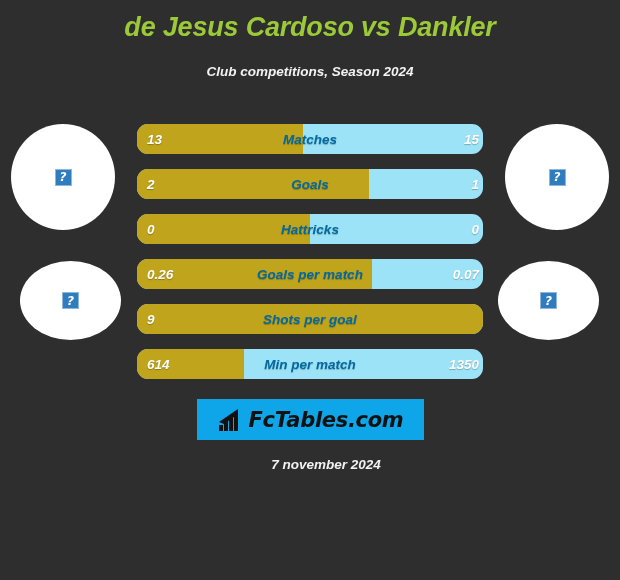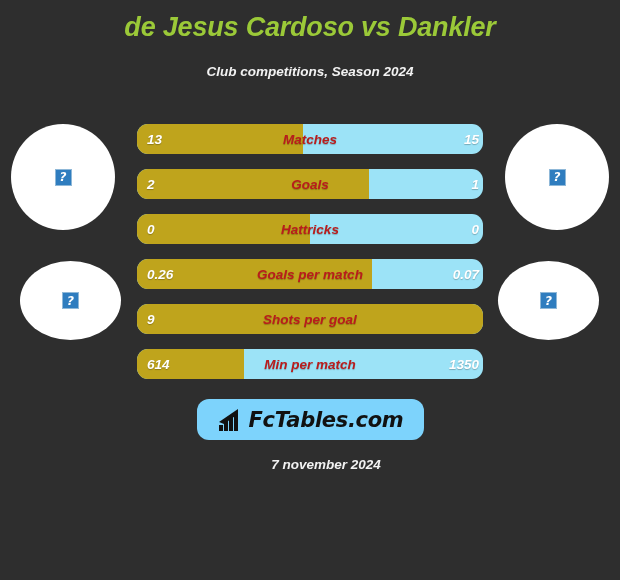--- a/index.html
+++ b/index.html
@@ -114,21 +114,21 @@
     position: absolute;
     left: 0;
     top: 0;
     width: 100%;
     height: 100%;
     display: flex;
     align-items: center;
     justify-content: center;
     font-size: 13.5px;
     font-weight: bold;
-    color: #b91c1c;
+    color: #0369a1;
     text-shadow: 0 1px 1px rgba(0,0,0,0.25);
     pointer-events: none;
   }
   .bar-val {
     position: absolute;
     top: 0;
     height: 100%;
     display: flex;
     align-items: center;
     font-size: 13.5px;
@@ -139,26 +139,25 @@
   .bar-val.home { left: 10px; }
   .bar-val.away { right: 4px; }
 
   
   .logo-box {
     position: absolute;
     left: 197px;
     top: 399px;
     width: 227px;
     height: 41px;
-    background: #7dd3fc;
+    background: #0ea5e9;
     display: flex;
     align-items: center;
     justify-content: center;
     gap: 5px;
-    border-radius: 12px;
   }
   .logo-icon { display: block; }
   .logo-text {
     font-size: 21px;
     font-weight: bold;
     color: #111111;
     letter-spacing: -0.3px;
     font-family: "DejaVu Sans", sans-serif;
   }
 

